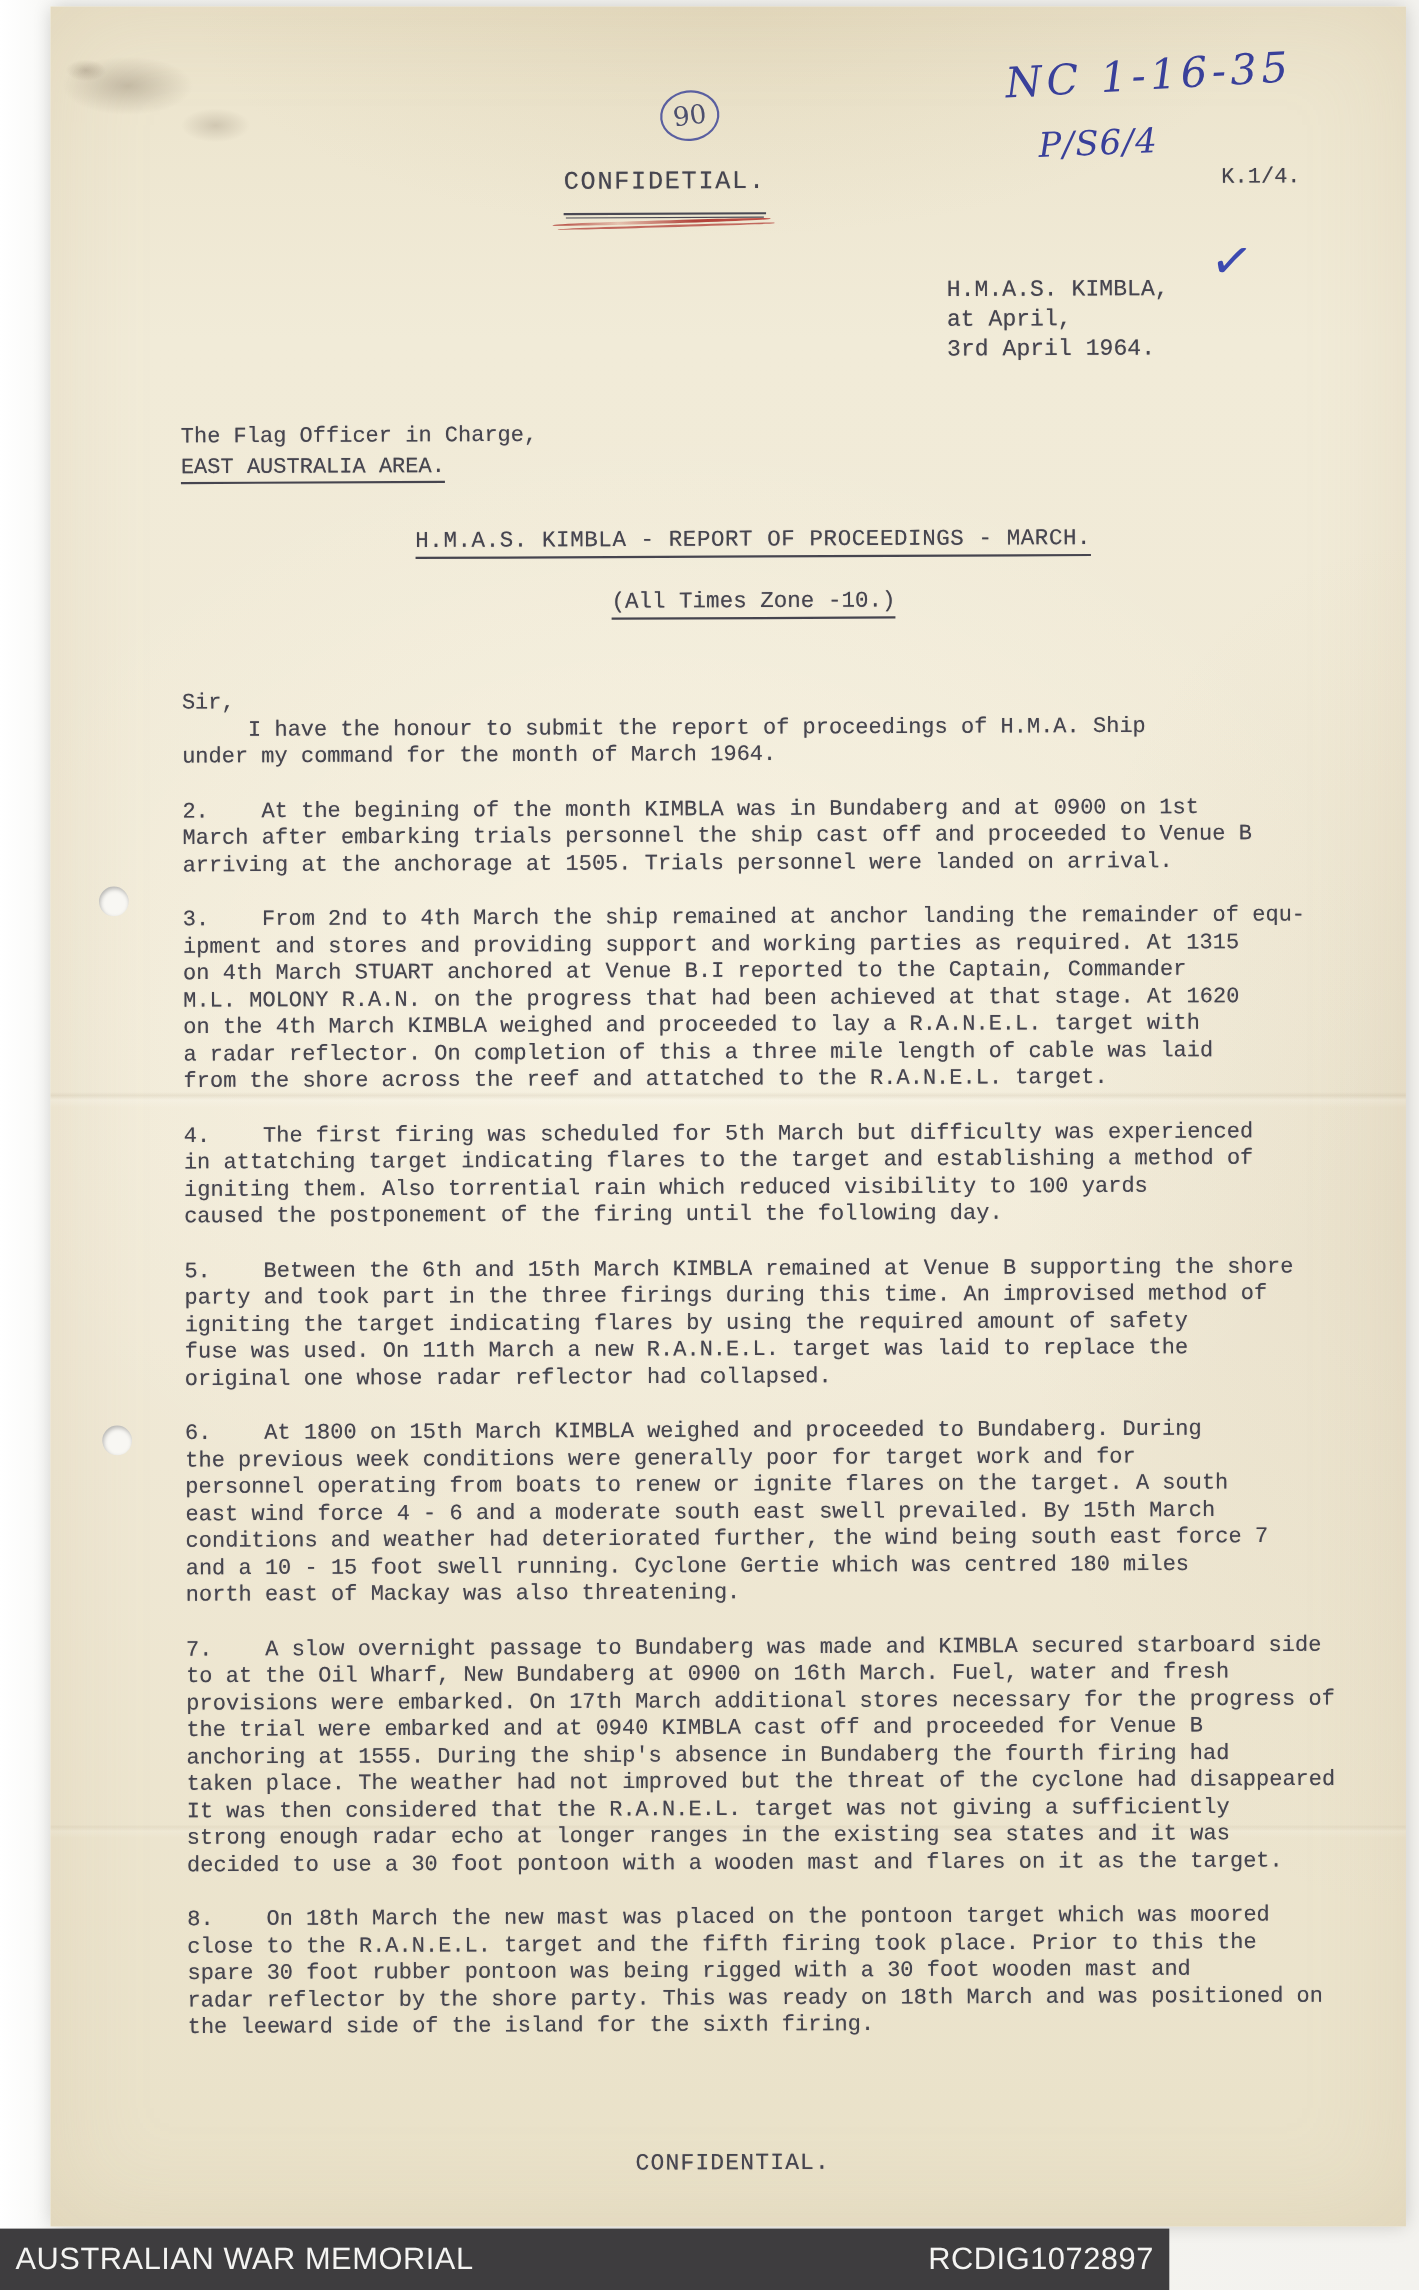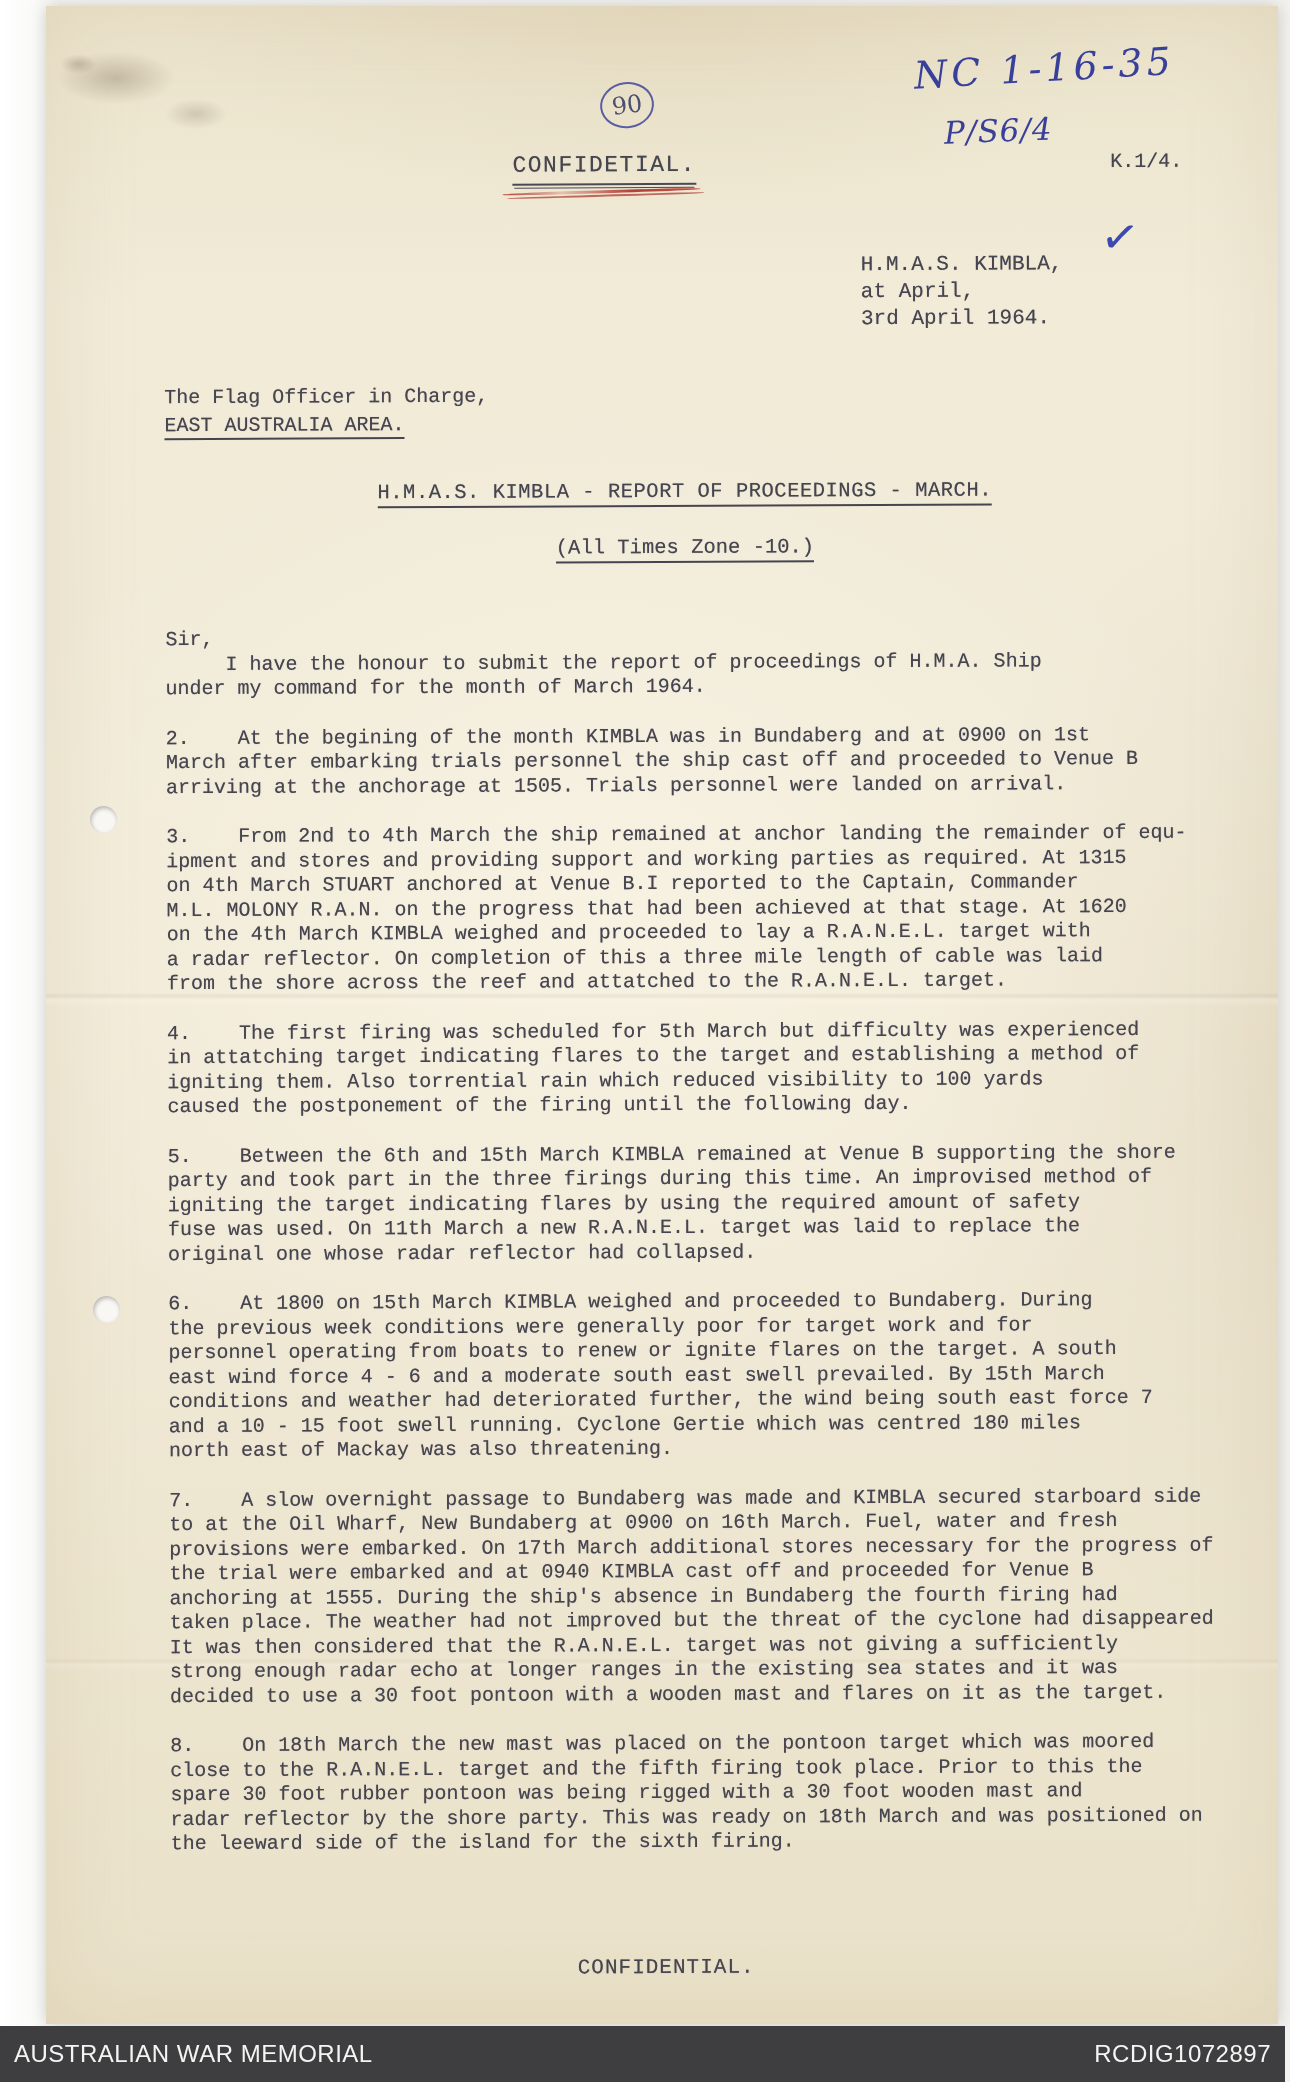--- a/index.html
+++ b/index.html
@@ -121,21 +121,21 @@
     top: 146px;
     left: 0;
     width: 1124px;
     text-align: center;
     font-size: 23px;
     letter-spacing: 1.5px;
   }
   .class-top-text {
     display: inline-block;
     position: relative;
-    padding-bottom: 5px;
+    padding-bottom: 15px;
     border-bottom: 2px solid #4a4954;
   }
   .class-top-text::before {
     content: "";
     position: absolute;
     left: 2px;
     right: 2px;
     bottom: -5px;
     height: 1.5px;
     background: #4a4954;
@@ -210,26 +210,26 @@
     text-align: center;
     font-size: 21px;
     letter-spacing: 1px;
   }
 
   
   .footer-bar {
     position: absolute;
     left: 0;
     bottom: 0;
-    width: 1285px;
+    width: 1063px;
     height: 56px;
     background: #3e3d3f;
     color: #f4f4f2;
     font-family: "Liberation Sans", sans-serif;
-    font-size: 24px;
+    font-size: 28px;
     display: flex;
     align-items: center;
     justify-content: space-between;
     padding: 0 14px;
     box-sizing: border-box;
     letter-spacing: 0.5px;
   }
 </style>
 </head>
 <body>

